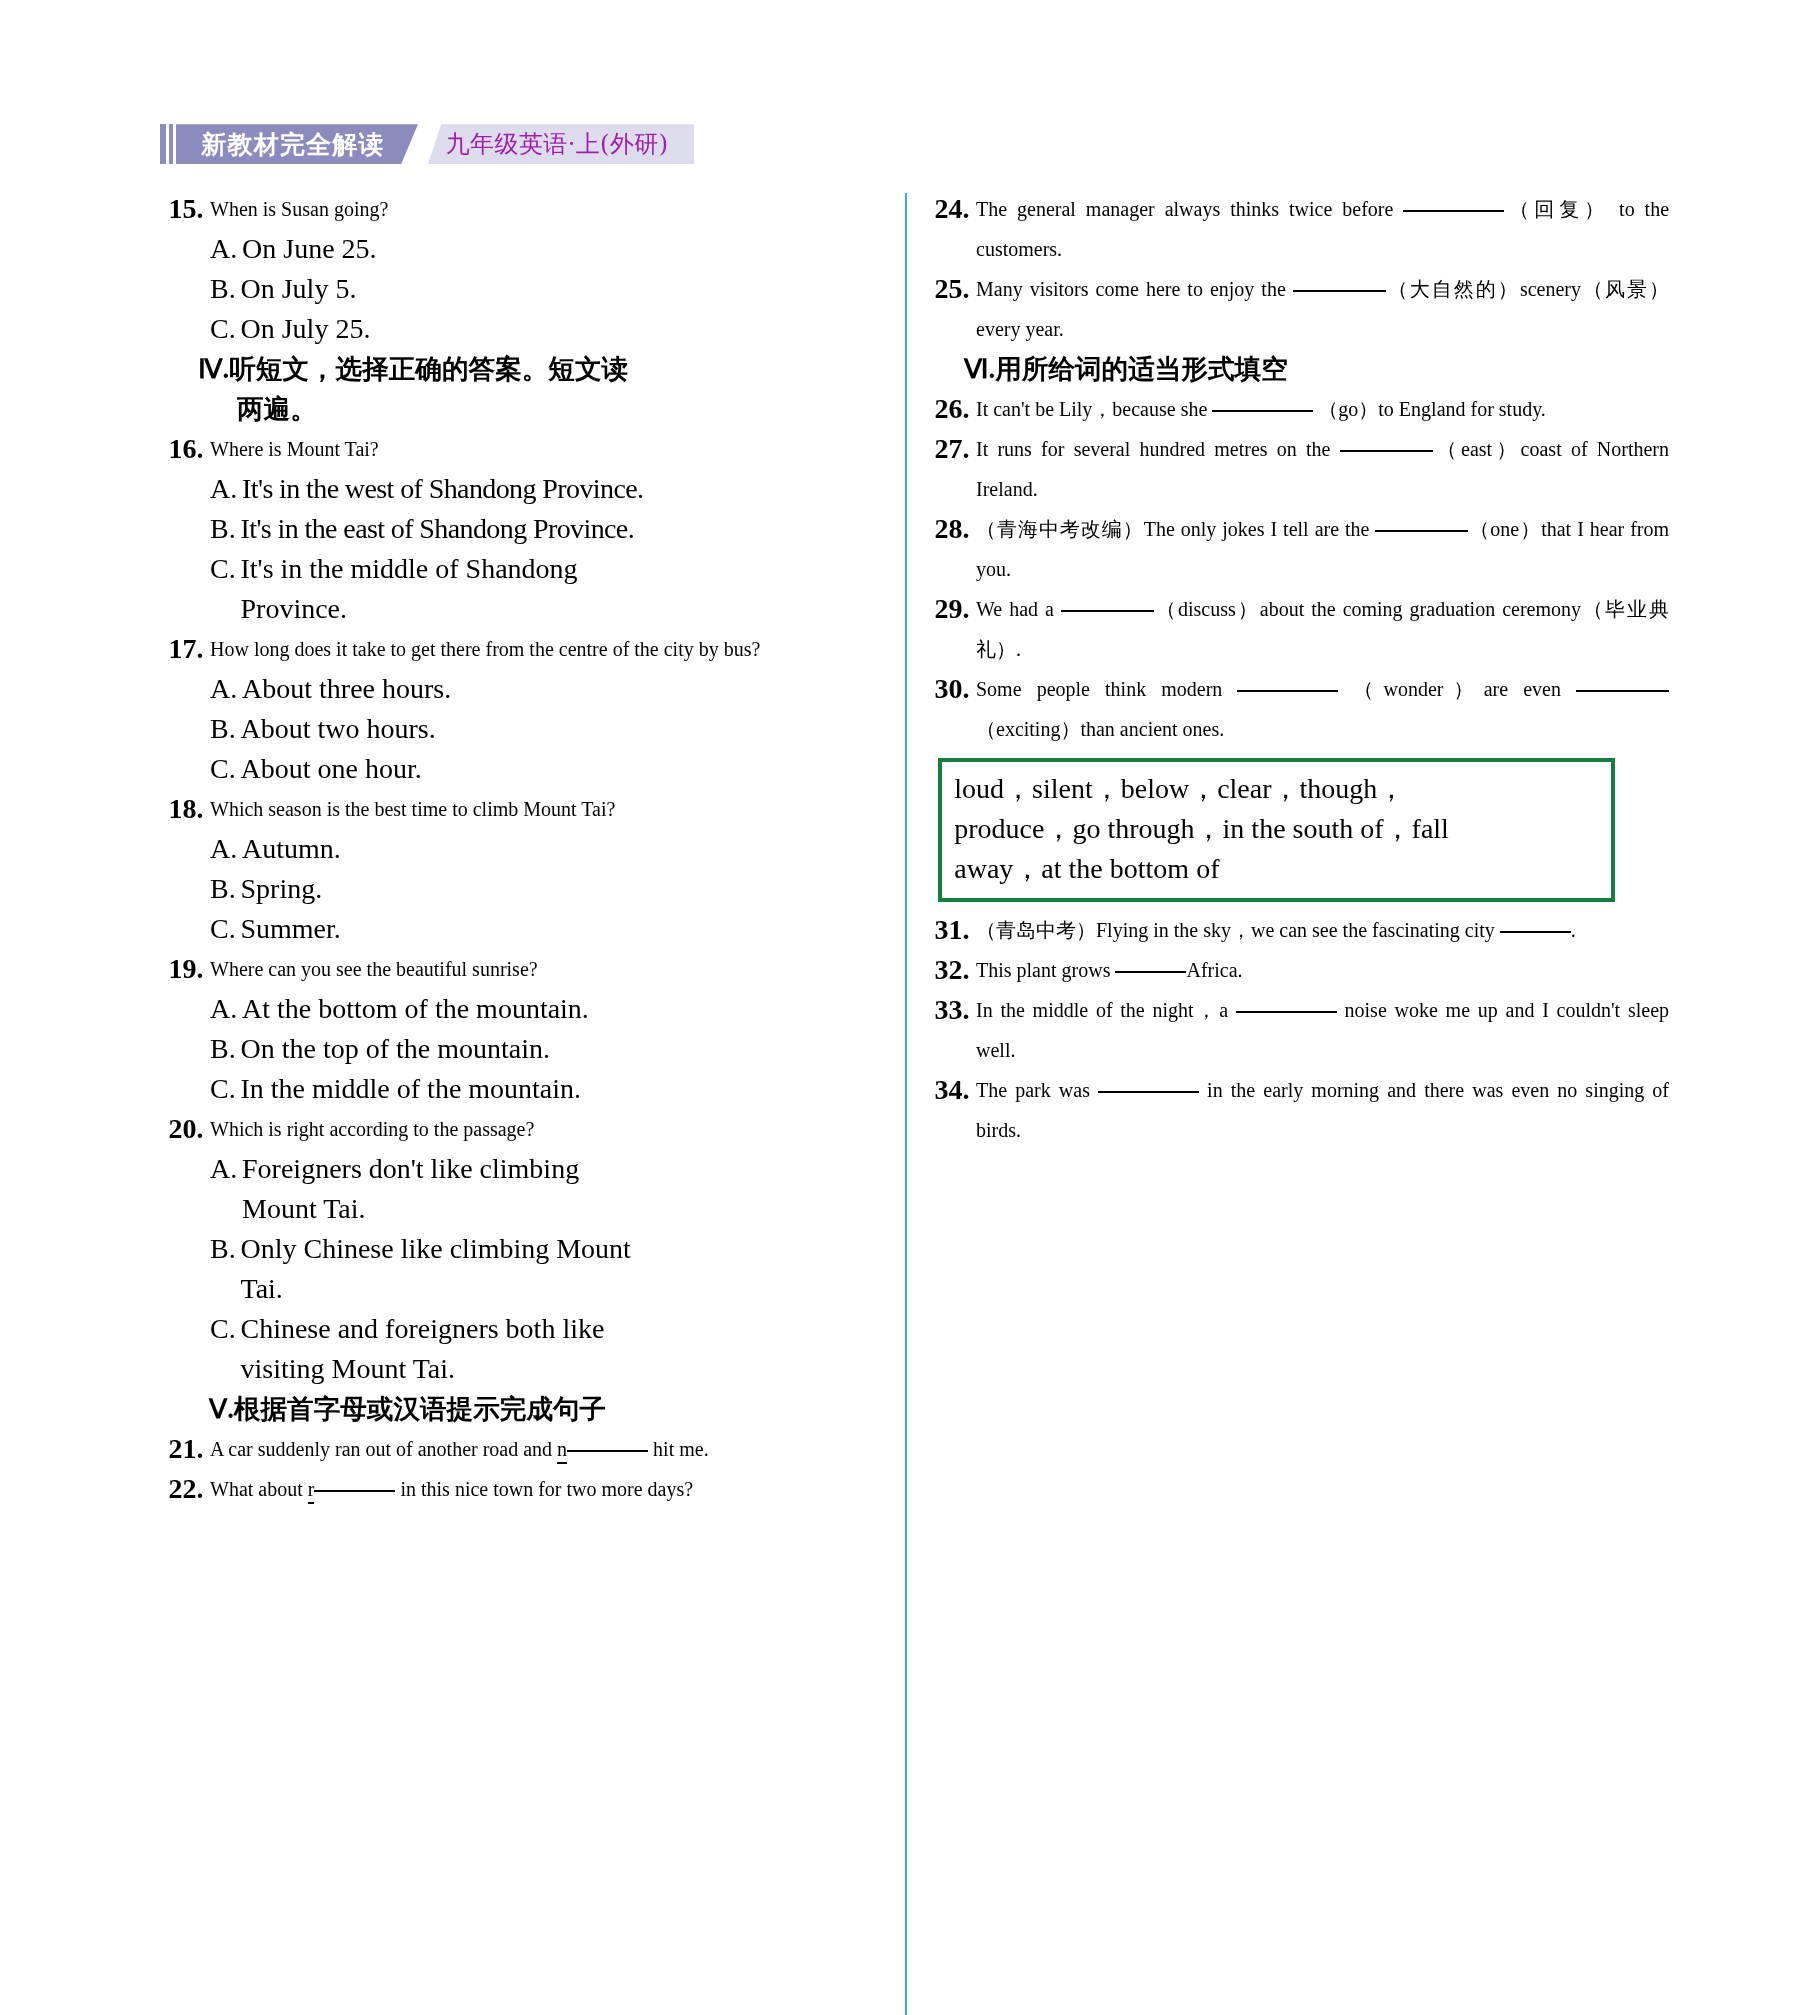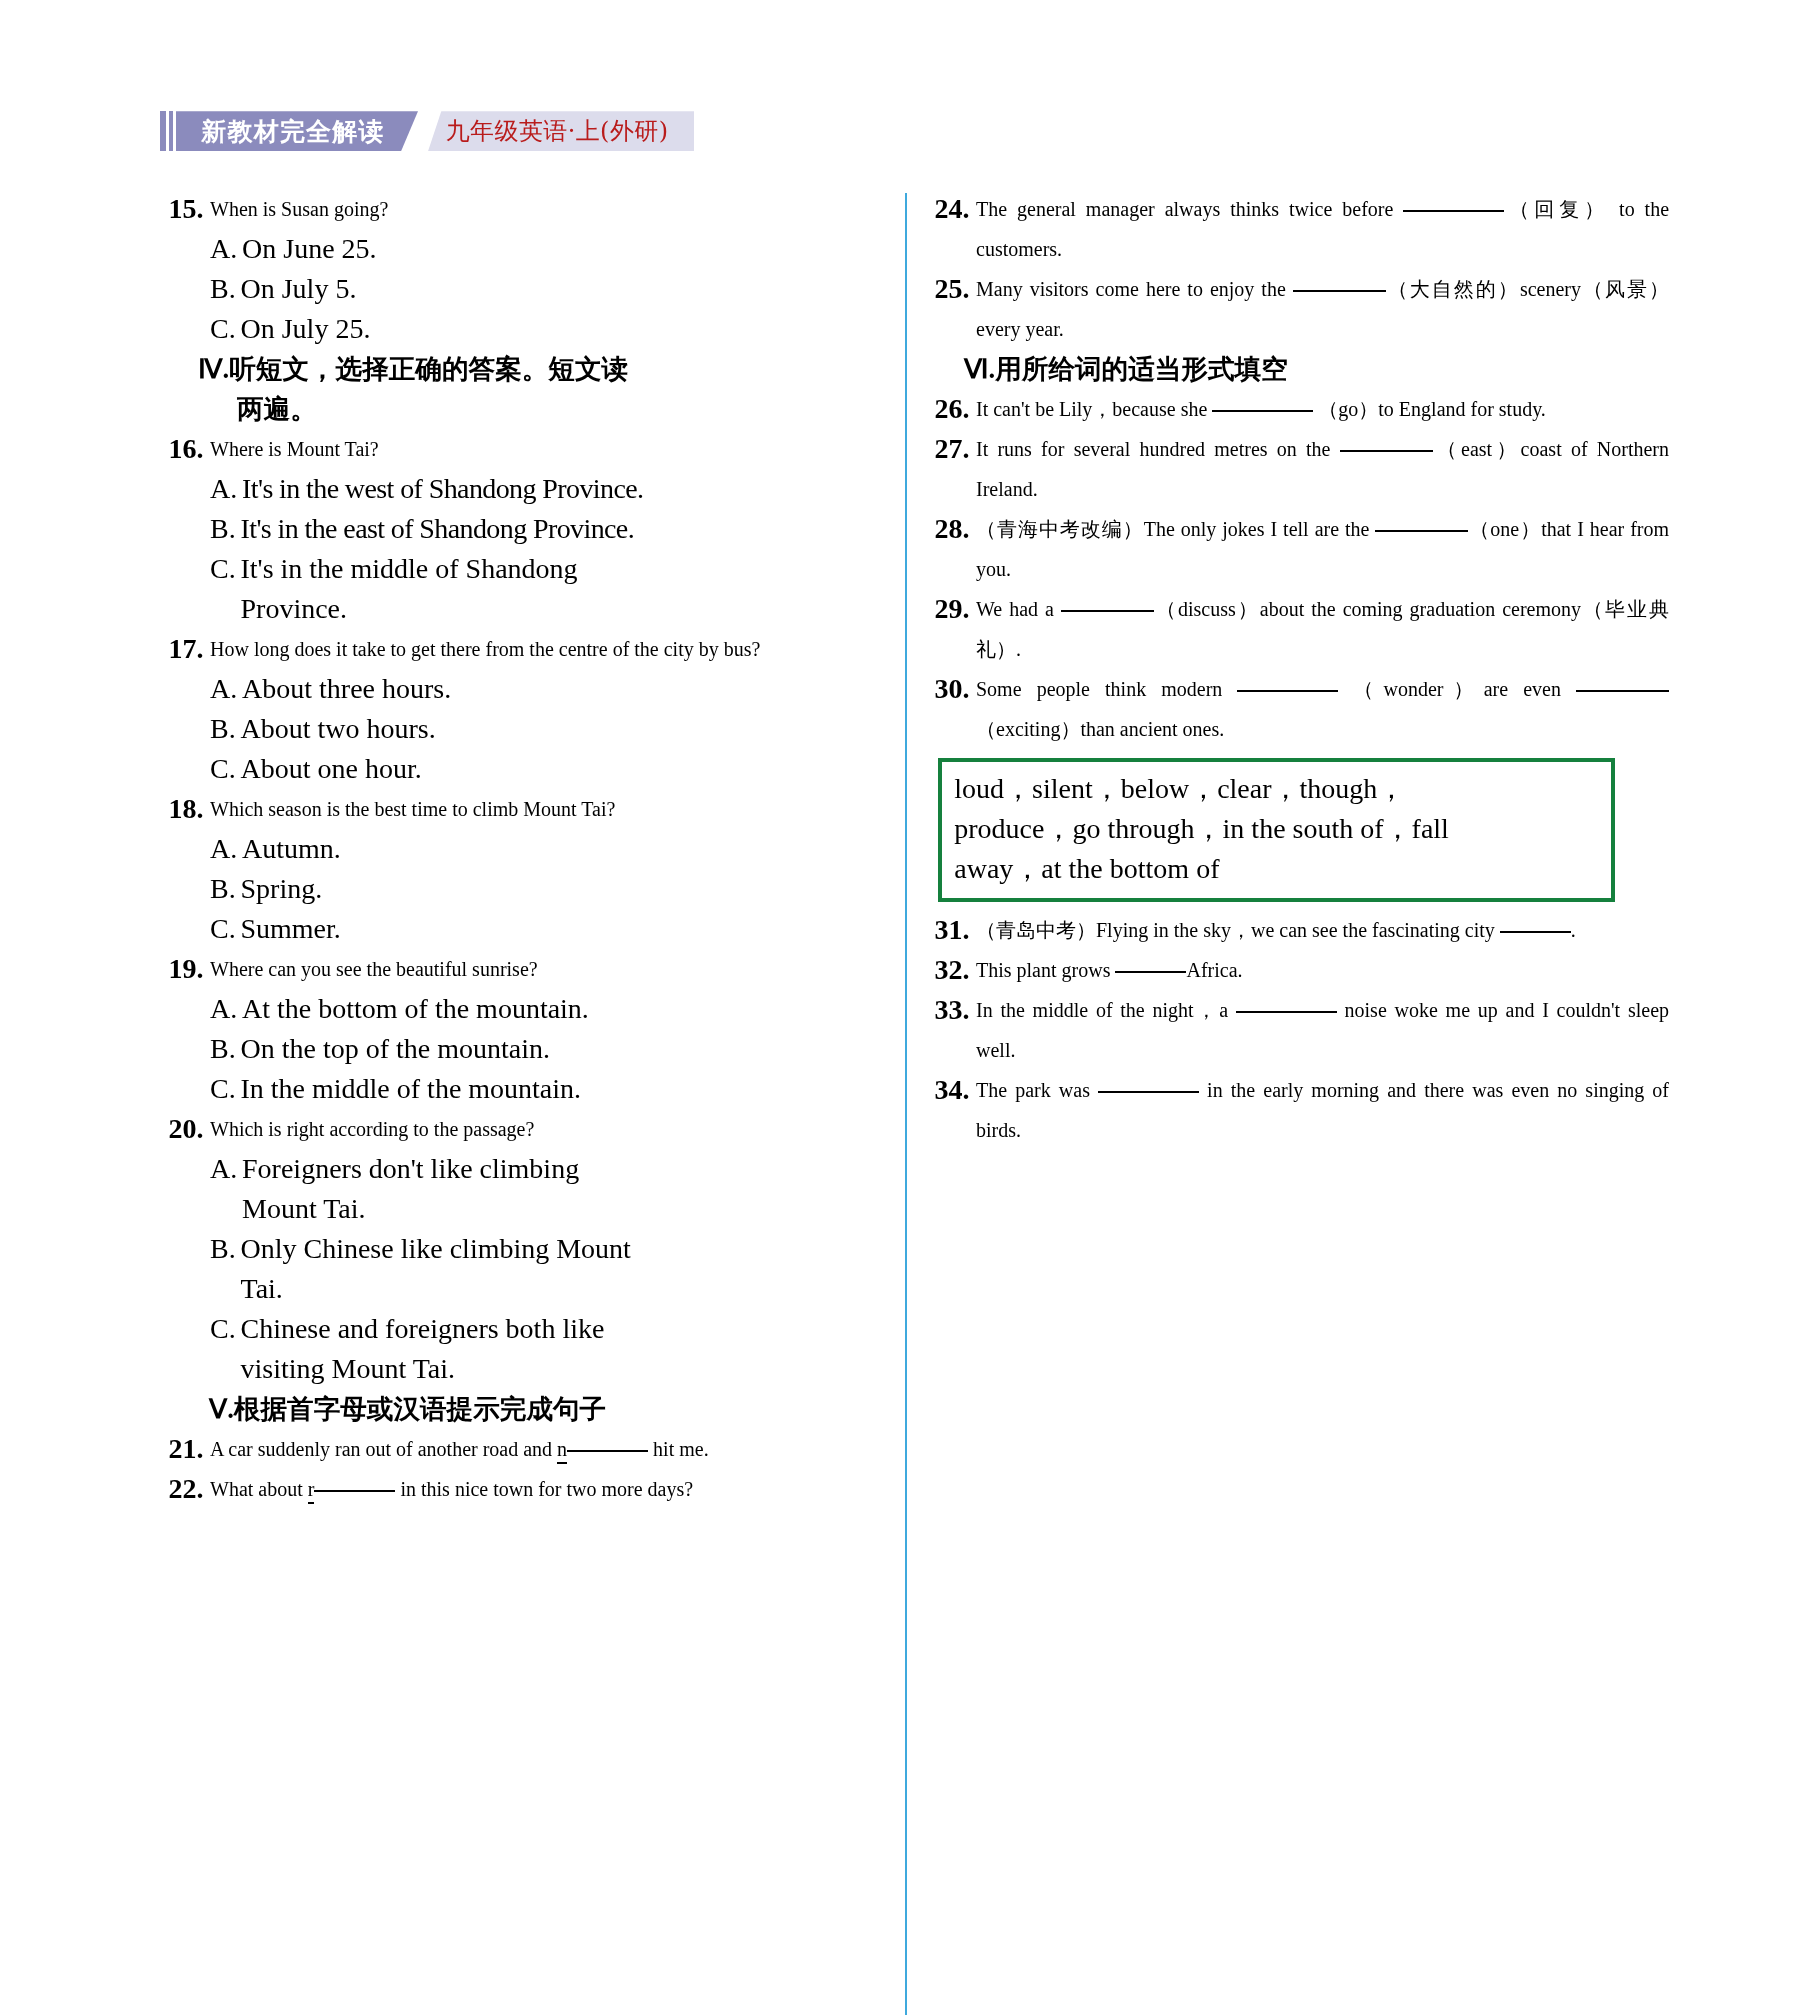--- a/index.html
+++ b/index.html
@@ -13,21 +13,21 @@
     position: relative;
     font-family: "Liberation Serif", "DejaVu Serif", serif;
     color: #000000;
     overflow: hidden;
   }
 
   
   .page-header {
     position: absolute;
     left: 0;
-    top: 104px;
+    top: 117px;
     width: 1818px;
     height: 52px;
   }
   .hdr-bar-thin {
     position: absolute;
     left: 160px;
     top: 7.3px;
     width: 5.6px;
     height: 40px;
     background: #8b8bbd;
@@ -69,21 +69,21 @@
     height: 40px;
     background: #dcdcec;
     clip-path: polygon(5% 0, 100% 0, 100% 100%, 0% 100%);
     display: flex;
     align-items: center;
   }
   .hdr-title-text {
     font-family: "DejaVu Serif", "Liberation Serif", serif;
     font-size: 24px;
     font-weight: normal;
-    color: #b91c1c;
+    color: #a21caf;
     white-space: nowrap;
     padding-left: 17.7px;
     letter-spacing: 0.4px;
   }
 
   
   .col {
     position: absolute;
     top: 189px;
     width: 742px;

